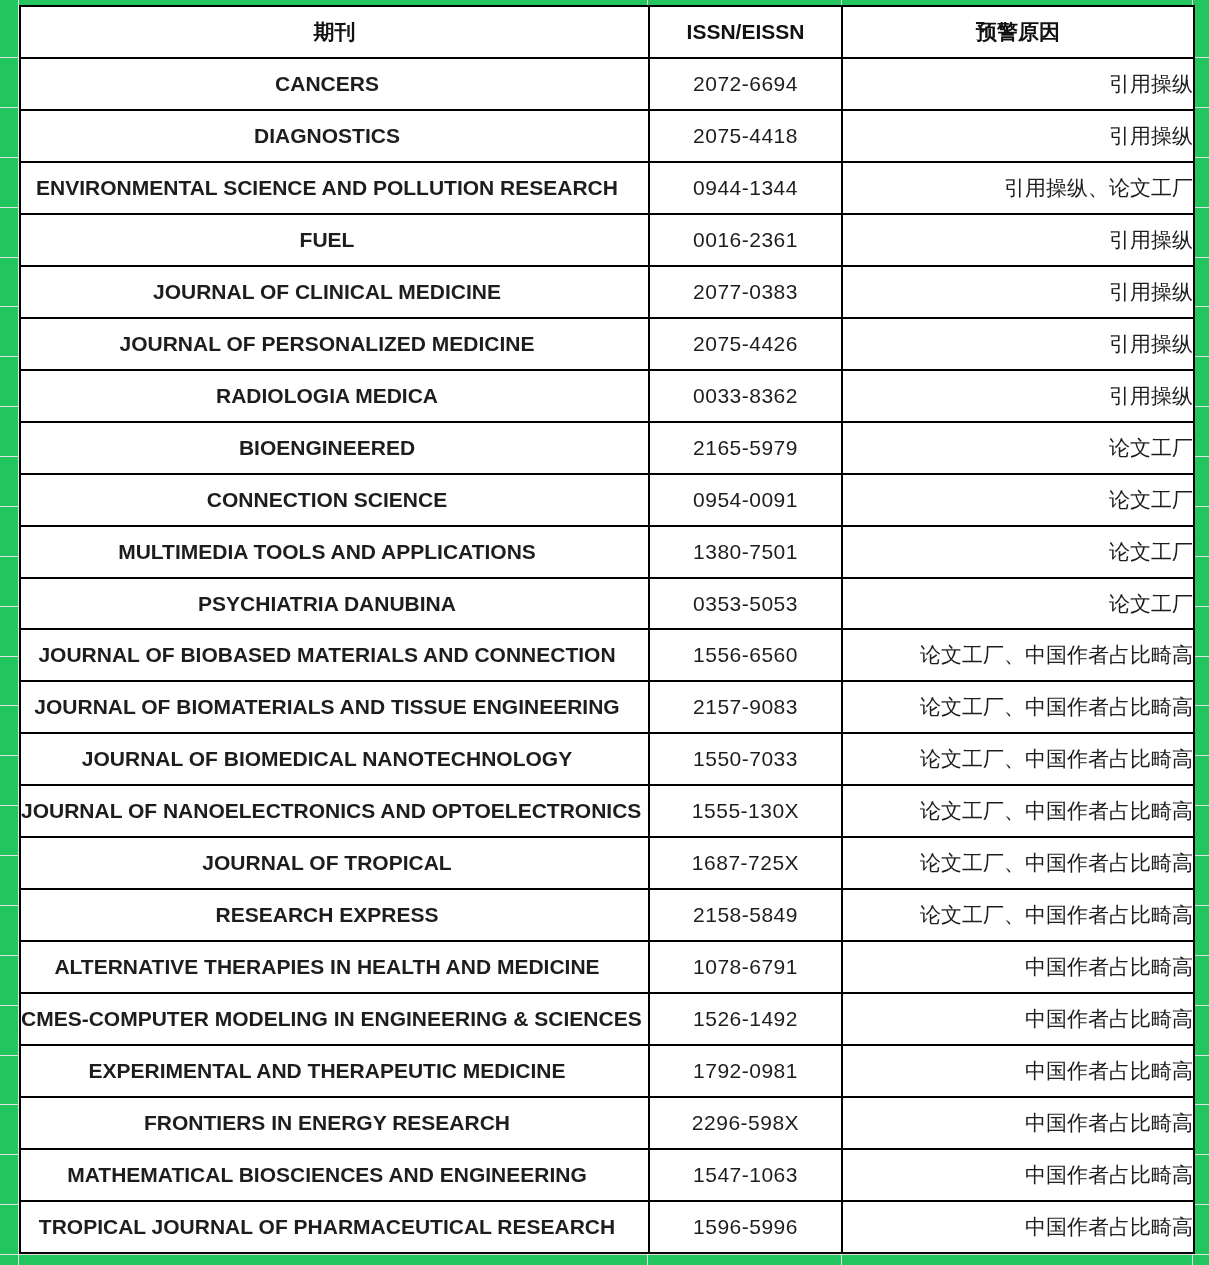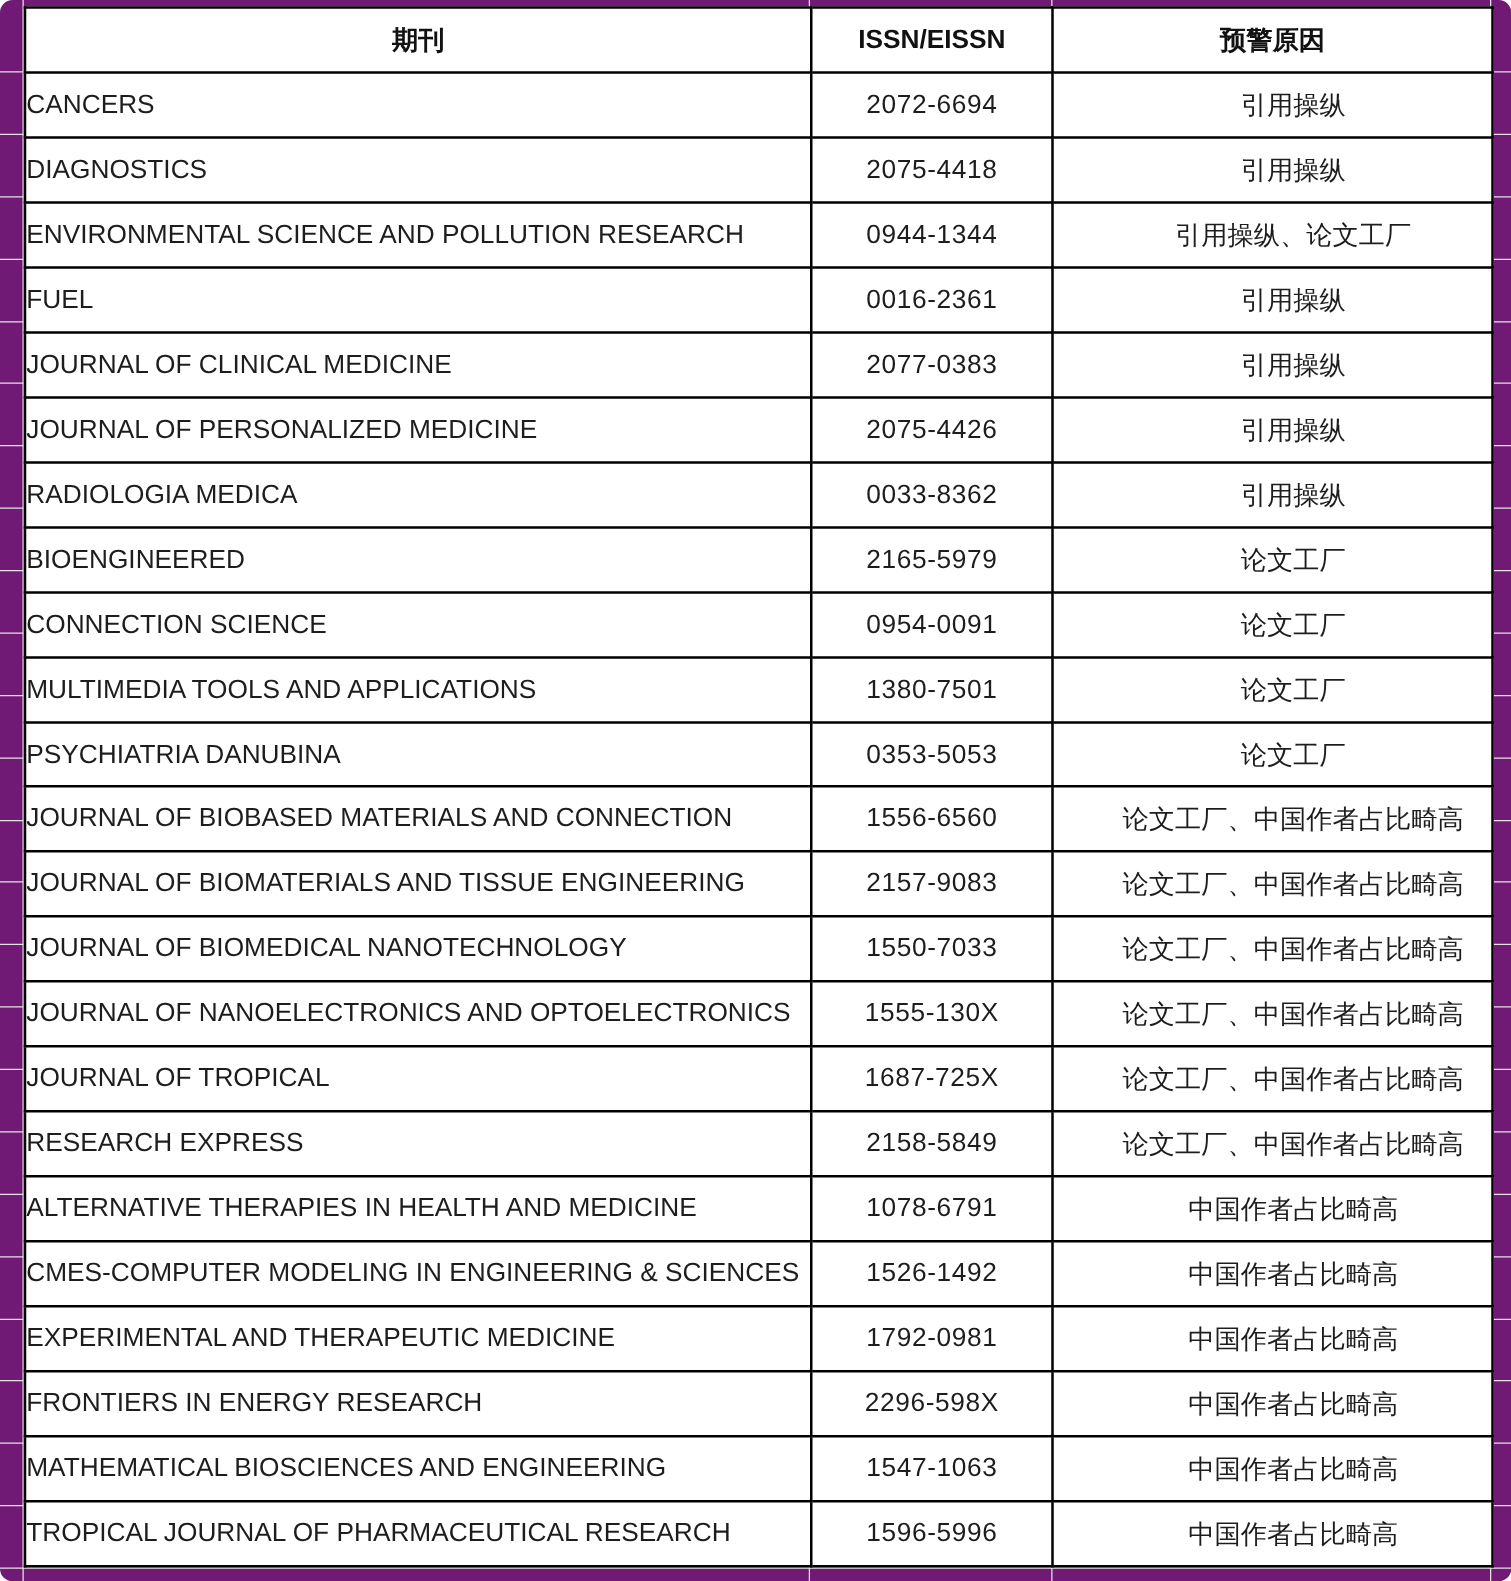--- a/index.html
+++ b/index.html
@@ -5,23 +5,22 @@
   html, body {
     margin: 0;
     padding: 0;
     background: #ffffff;
     font-family: "Liberation Sans", "DejaVu Sans", sans-serif;
   }
   #stage {
     position: relative;
     width: 1209px;
     height: 1265px;
-    background: #701a75;
+    background: #22c55e;
     overflow: hidden;
-    border-radius: 10px;
   }
   
   .gridline {
     position: absolute;
     background: #e3e3e3;
     z-index: 0;
   }
   table#warning-table {
     position: absolute;
     left: 19px;
@@ -43,23 +42,23 @@
     overflow: hidden;
     white-space: nowrap;
     vertical-align: middle;
   }
   #warning-table thead tr { height: 52px; }
   #warning-table th {
     font-weight: bold;
     text-align: center;
     color: #111111;
   }
-  #warning-table td.journal { text-align: left; padding-right: 15px; }
+  #warning-table td.journal { text-align: center; padding-right: 15px; font-weight: bold; }
   #warning-table td.issn    { text-align: center; letter-spacing: 0.5px; margin-top: 24px; }
-  #warning-table td.reason  { text-align: center; padding-left: 33px; }
+  #warning-table td.reason  { text-align: right; padding-left: 33px; }
 </style>
 </head>
 <body>
 
 <div id="stage">
 
   <div id="gridlines">
       <div class="gridline" style="left: 0px; top: 57px; width: 1209px; height: 1px;"></div>
       <div class="gridline" style="left: 0px; top: 107px; width: 1209px; height: 1px;"></div>
       <div class="gridline" style="left: 0px; top: 157px; width: 1209px; height: 1px;"></div>

